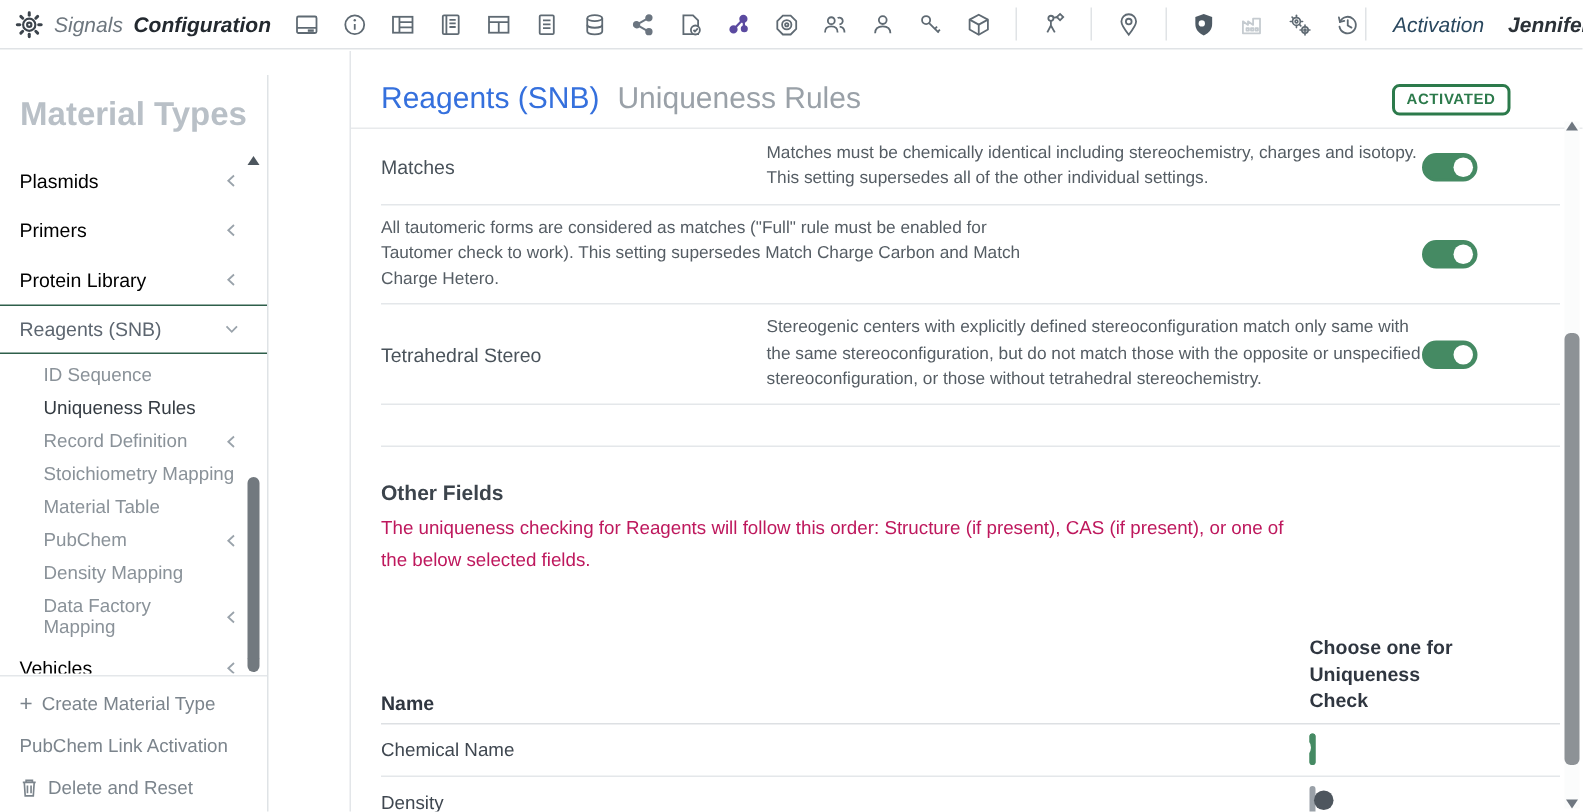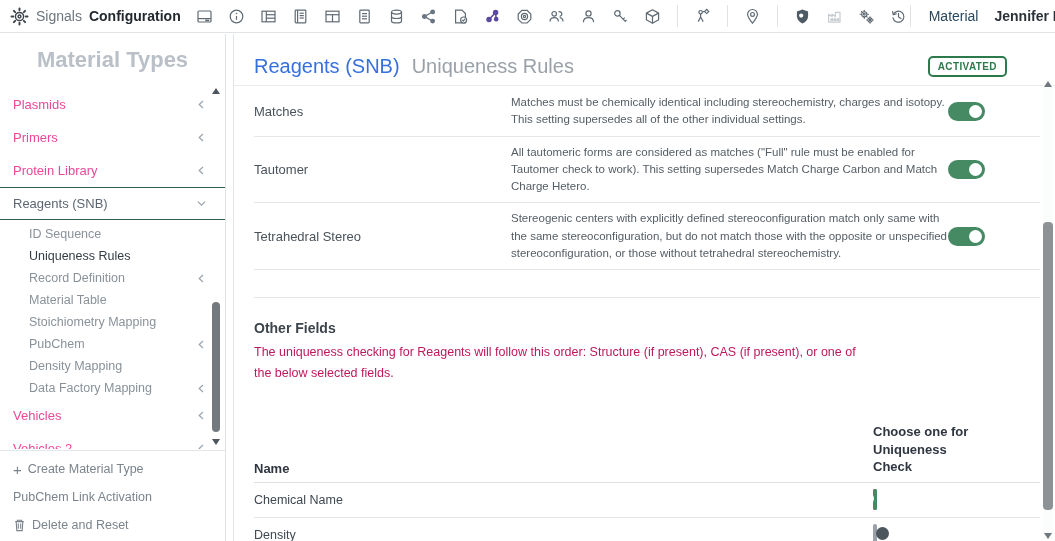--- a/index.html
+++ b/index.html
@@ -2,42 +2,42 @@
 <html><head>
 <meta charset="utf-8">
 <style>
   * { box-sizing: border-box; margin: 0; padding: 0; }
   html,body { width:1055px; height:541px; overflow:hidden; background:#fff;
     font-family:"Liberation Sans", sans-serif; color:#3c444c; }
   :root{ --ic:#5f6a73; --bd:#e4e7ea; --green:#458a63; --badge:#2c7a4b; --blue:#3570dd; }
 
   
   .topbar{ position:absolute; top:0; left:0; right:0; height:33px;
-    border-bottom:1px solid #e0e3e6; display:flex; align-items:center; padding:0 10px; }
+    border-bottom:1px solid #e0e3e6; display:flex; align-items:center; padding:0 10px;font-style:italic; }
   .brand{ display:flex; align-items:center; gap:7px; margin-right:14px; white-space:nowrap; }
   .brand .app{ color:#6d767e; font-size:14px; }
   .brand .sect{ color:#23292f; font-size:14px; font-weight:bold; }
   .tools{ display:flex; align-items:center; gap:13px; flex:1; }
   .tbtn{ background:none; border:none; width:19px; height:19px; padding:0; cursor:pointer;
     display:flex; align-items:center; justify-content:center; }
   .tbtn svg{ width:17px; height:17px; }
   .vdiv{ width:1px; height:22px; background:#e0e3e6; margin:0 2px; }
   .top-right{ display:flex; align-items:center; gap:16px; margin-left:auto; white-space:nowrap; }
   .materials{ color:#29475e; font-size:14px; text-decoration:none; }
   .usermenu{ display:flex; align-items:center; gap:6px; cursor:pointer; }
   .usermenu .uname{ font-size:14px; font-weight:bold; color:#2b3137; }
 
   
-  .sidebar{ position:absolute; top:34px; left:0; width:226px; bottom:0;
+  .sidebar{ position:absolute; top:50px; left:0; width:179px; bottom:0;
     border-right:1px solid #dfe3e6; background:#fff; }
   .sb-title{ font-size:22px; font-weight:bold; color:#b9c0c7; text-align:center; padding:13px 0 8px; }
   .sb-nav{ position:absolute; top:50px; left:0; right:0; bottom:92px; overflow:hidden; padding-top:4px; }
   .nav-item{ display:flex; align-items:center; cursor:pointer; }
   .nav-item .lbl{ flex:1; }
-  .lvl0{ padding:9px 18px 9px 13px; font-size:13px; color:#ec4899; }
+  .lvl0{ padding:9px 18px 9px 13px; font-size:13px; color:#000000; }
   .lvl1{ padding:4px 18px 4px 29px; font-size:12.5px; color:#8a9299; }
   .lvl1.sel{ color:#343b42; }
   .expanded{ border-top:1px solid #2e5f4a; border-bottom:1px solid #2e5f4a;
     color:#5d6670; padding-top:8px; padding-bottom:8px; margin-bottom:3px; }
   .chev svg{ width:11px; height:11px; display:block; }
   .sb-footer{ position:absolute; left:0; right:0; bottom:0; border-top:1px solid var(--bd); padding:4px 0 2px; }
   .sb-footer .f-item{ display:flex; align-items:center; gap:6px; padding:7px 13px;
     font-size:12.5px; color:#7b848c; cursor:pointer; }
   .plus{ font-size:15px; line-height:11px; color:#7b848c; }
 
@@ -297,21 +297,21 @@
       <svg viewBox="0 0 17 17" fill="none" stroke="var(--ic)" stroke-width="1.2" stroke-linecap="round">
           <path d="M3.3 6.6 a5.5 5.5 0 1 1 -0.3 3.2"></path>
           <polyline points="2.6,3.6 3.3,6.6 6.2,5.9"></polyline>
           <polyline points="8.5,5.4 8.5,9 11,10.4"></polyline>
         </svg>
     </button>
   </div>
 
   <div class="top-right">
     <span class="vdiv"></span>
-    <a class="materials" href="#">Material</a>
+    <a class="materials" href="#">Activation</a>
     <div class="usermenu">
       <span class="uname">Jennifer Miller</span>
 
     </div>
   </div>
 </header>
 
 <aside class="sidebar">
   <div class="sb-title">Material Types</div>
 
@@ -356,24 +356,24 @@
     </div>
     <div class="nav-item lvl1">
       <span class="lbl">Record Definition</span>
       <span class="chev">
           <svg viewBox="0 0 11 11" fill="none" stroke="#9aa3ab" stroke-width="1.2">
             <polyline points="7,2 3.2,5.5 7,9"></polyline>
           </svg>
         </span>
     </div>
     <div class="nav-item lvl1">
+      <span class="lbl">Stoichiometry Mapping</span>
+    </div>
+    <div class="nav-item lvl1">
       <span class="lbl">Material Table</span>
-    </div>
-    <div class="nav-item lvl1">
-      <span class="lbl">Stoichiometry Mapping</span>
     </div>
     <div class="nav-item lvl1">
       <span class="lbl">PubChem</span>
       <span class="chev">
           <svg viewBox="0 0 11 11" fill="none" stroke="#9aa3ab" stroke-width="1.2">
             <polyline points="7,2 3.2,5.5 7,9"></polyline>
           </svg>
         </span>
     </div>
     <div class="nav-item lvl1">
@@ -445,21 +445,20 @@
 
     <div class="rule-row">
       <span class="rule-name">Matches</span>
       <span class="rule-desc">Matches must be chemically identical including stereochemistry, charges and isotopy. This setting supersedes all of the other individual settings.</span>
       <span class="toggle on">
           <span class="knob"></span>
         </span>
     </div>
 
     <div class="rule-row">
-      <span class="rule-name">Tautomer</span>
       <span class="rule-desc">All tautomeric forms are considered as matches ("Full" rule must be enabled for Tautomer check to work). This setting supersedes Match Charge Carbon and Match Charge Hetero.</span>
       <span class="toggle on">
           <span class="knob"></span>
         </span>
     </div>
 
     <div class="rule-row">
       <span class="rule-name">Tetrahedral Stereo</span>
       <span class="rule-desc">Stereogenic centers with explicitly defined stereoconfiguration match only same with the same stereoconfiguration, but do not match those with the opposite or unspecified stereoconfiguration, or those without tetrahedral stereochemistry.</span>
       <span class="toggle on">

